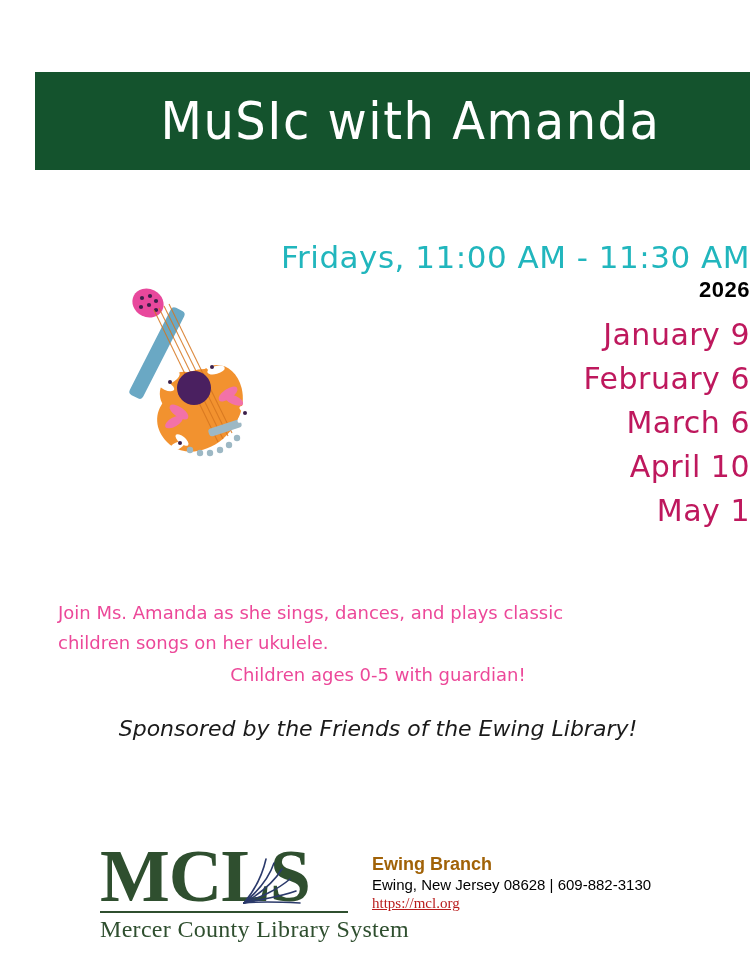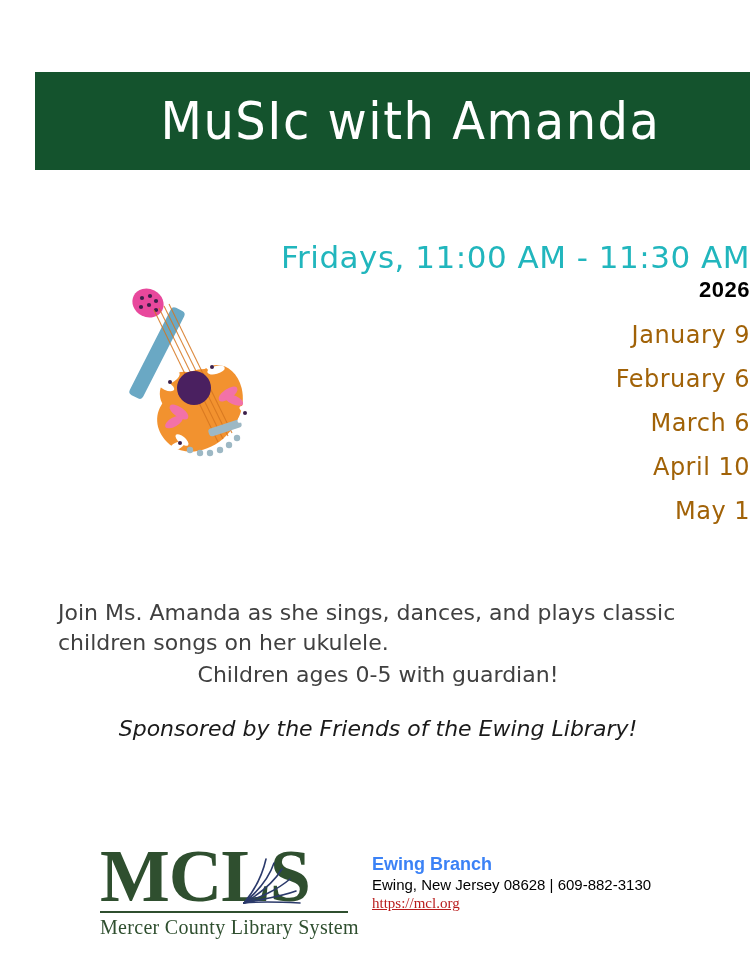--- a/index.html
+++ b/index.html
@@ -74,23 +74,23 @@
     letter-spacing: 0.5px;
   }
 
   .date-list {
     margin-top: 10px;
     list-style: none;
     padding: 0;
   }
 
   .date-item {
-    color: #a16207;
-    font-family: "DejaVu Sans", sans-serif;
-    font-size: 24px;
+    color: #be185d;
+    font-family: "DejaVu Sans", sans-serif;
+    font-size: 30px;
     line-height: 44px;
     letter-spacing: 0.5px;
   }
 
   
   .ukulele {
     position: absolute;
     left: 122px;
     top: 282px;
     width: 145px;
@@ -100,23 +100,23 @@
   
   .body-copy {
     position: absolute;
     left: 58px;
     top: 598px;
     width: 640px;
   }
 
   .body-line {
     font-family: "DejaVu Sans", sans-serif;
-    font-size: 22px;
+    font-size: 18px;
     line-height: 30px;
-    color: #404040;
+    color: #ec4899;
     text-align: left;
   }
 
   .body-line.centered {
     text-align: center;
     margin-top: 2px;
   }
 
   .sponsor-line {
     position: absolute;
@@ -173,39 +173,39 @@
 
   .logo-rule {
     width: 248px;
     height: 2px;
     background: #2f4f2f;
     margin-top: 2px;
   }
 
   .logo-tagline {
     font-family: "Liberation Serif", serif;
-    font-size: 20px;
+    font-size: 24px;
     color: #2f4f2f;
     letter-spacing: 0.3px;
     margin-top: 3px;
     white-space: nowrap;
   }
 
   .branch-info {
     position: absolute;
     left: 372px;
     top: 15px;
     width: 330px;
   }
 
   .branch-name {
     font-family: "Liberation Sans", sans-serif;
     font-size: 18px;
     font-weight: bold;
-    color: #3b82f6;
+    color: #a16207;
     line-height: 22px;
   }
 
   .branch-addr {
     font-family: "Liberation Sans", sans-serif;
     font-size: 15px;
     color: #000000;
     line-height: 19px;
   }
 

